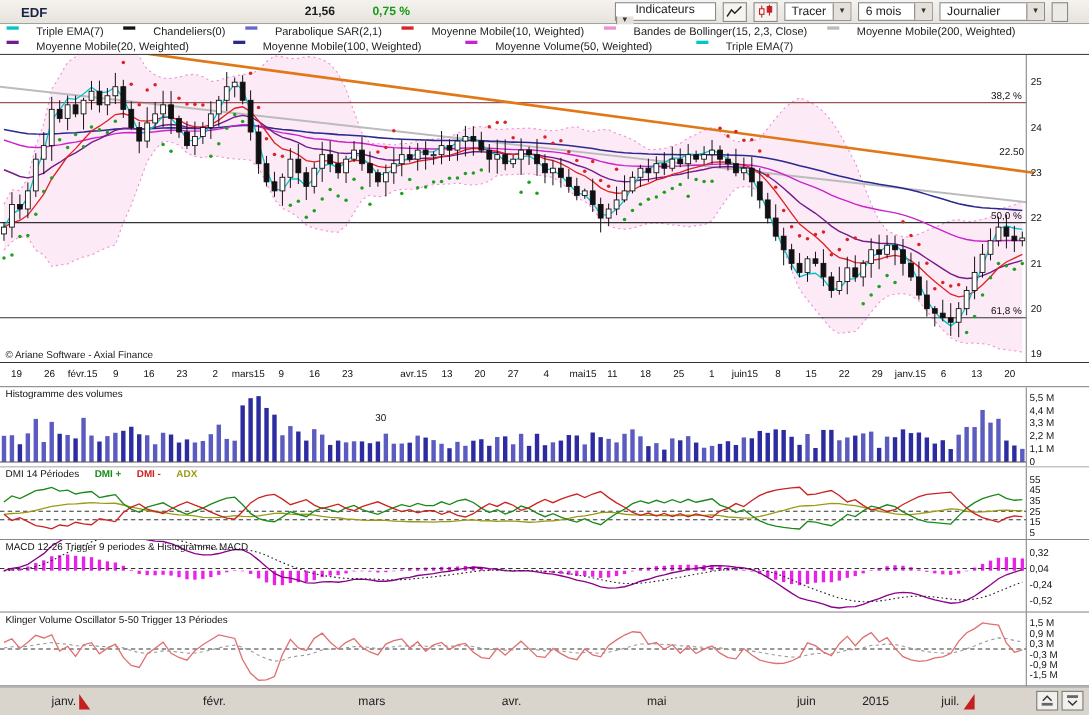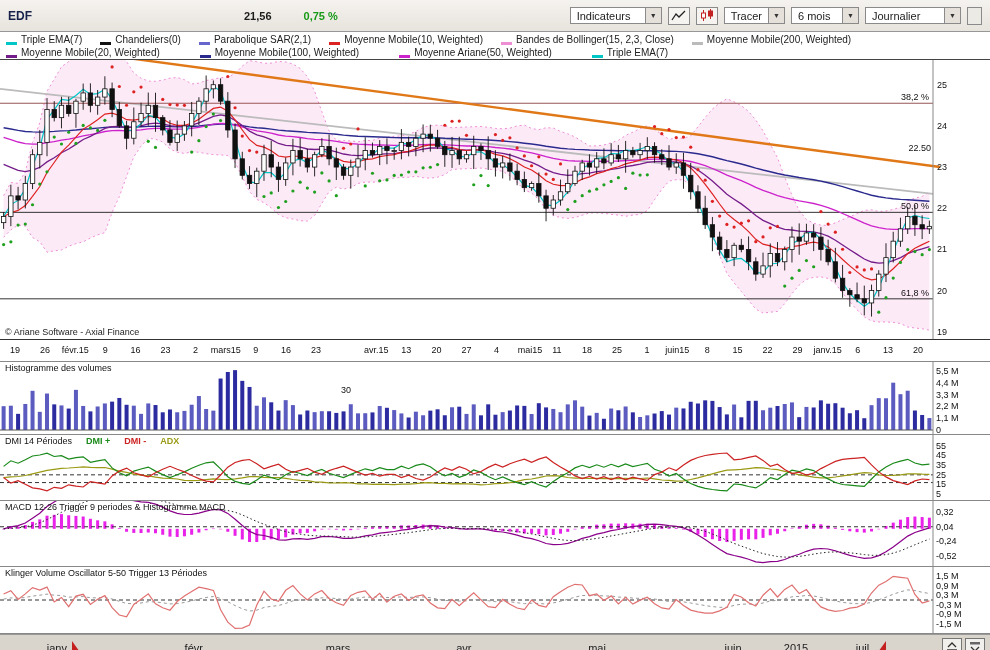--- a/index.html
+++ b/index.html
@@ -1,41 +1,41 @@
 <!DOCTYPE html>
 <html><head>
 <meta charset="utf-8">
 <style>
   html,body{margin:0;padding:0;}
   body{width:990px;height:650px;overflow:hidden;background:#fff;font-family:"Liberation Sans",sans-serif;color:#222;}
   svg text{font-family:"Liberation Sans",sans-serif;}
 
-  .toolbar{height:32px;box-sizing:border-box;background:linear-gradient(#f5f3ef,#e7e3dd);
-    border-bottom:1px solid #979797;display:flex;align-items:center;padding:0 8px;font-size:11px;}
+  .toolbar{height:22px;box-sizing:border-box;background:linear-gradient(#f5f3ef,#e7e3dd);
+    border-bottom:1px solid #979797;display:flex;align-items:center;padding:0 19px;font-size:11px;gap:22px;}
   .sym{font-weight:bold;color:#16224a;font-size:12px;}
   .price{margin-left:212px;font-weight:bold;color:#1c1c1c;}
-  .chg{margin-left:32px;font-weight:bold;color:#179a17;}
+  .chg{margin-left:12px;font-weight:bold;color:#179a17;}
   .tb-right{margin-left:auto;display:flex;align-items:center;gap:6px;}
   .dd{display:flex;align-items:center;border:1px solid #8a8a8a;background:#fff;height:17px;box-sizing:border-box;cursor:default;}
   .dd .lbl{padding:0 6px;white-space:nowrap;}
   .dd .arr{width:15px;align-self:stretch;background:#e5e1da;border-left:1px solid #8a8a8a;
     display:flex;align-items:center;justify-content:center;font-size:7px;color:#333;}
-  .dd-ind{min-width:92px;justify-content:space-between;}
+  .dd-ind{min-width:92px;justify-content:space-between;flex-direction:column;}
   .dd-tra{min-width:60px;justify-content:flex-end;}
   .dd-per{min-width:68px;justify-content:space-between;}
   .dd-tf{min-width:96px;justify-content:space-between;}
   .iconbtn{width:22px;height:18px;box-sizing:border-box;border:1px solid #8a8a8a;background:#f6f4f0;
     display:flex;align-items:center;justify-content:center;}
   .corner{width:15px;height:18px;box-sizing:border-box;border:1px solid #8a8a8a;background:#eceae4;}
 
   .legend{height:28px;box-sizing:border-box;background:#fff;border-bottom:1px solid #444;
     padding:1px 6px;font-size:10px;color:#222;}
   .lrow{display:flex;align-items:center;height:13px;gap:18px;}
   .lrow2{gap:40px;}
-  .litem{display:flex;align-items:flex-end;gap:4px;white-space:nowrap;}
+  .litem{display:flex;align-items:flex-start;gap:16px;white-space:nowrap;}
   .chip{width:11px;height:3px;display:inline-block;}
 
   .panel{position:relative;}
   .panel svg{display:block;}
   .ptitle{position:absolute;top:1px;left:5px;font-size:9px;color:#111;z-index:2;display:flex;gap:14px;align-items:center;}
   .copyright{position:absolute;left:5px;bottom:3px;font-size:9px;color:#222;z-index:2;}
 
   .xlabels{position:relative;height:22px;box-sizing:border-box;border-bottom:1px solid #888;font-size:9px;color:#111;background:#fff;}
   .xlabels span{position:absolute;top:5px;transform:translateX(-50%);white-space:nowrap;}
 
@@ -122,21 +122,21 @@
       <span class="litem">
         <span class="chip" style="background: rgb(116, 29, 138);"></span>
         <span>Moyenne Mobile(20, Weighted)</span>
       </span>
       <span class="litem">
         <span class="chip" style="background: rgb(42, 42, 142);"></span>
         <span>Moyenne Mobile(100, Weighted)</span>
       </span>
       <span class="litem">
         <span class="chip" style="background: rgb(204, 34, 204);"></span>
-        <span>Moyenne Ariane(50, Weighted)</span>
+        <span>Moyenne Volume(50, Weighted)</span>
       </span>
       <span class="litem">
         <span class="chip" style="background: rgb(0, 198, 198);"></span>
         <span>Triple EMA(7)</span>
       </span>
     </div>
 </div>
 
 <div class="panel" id="main-panel">
   <svg id="svg-main" width="990" height="280">

